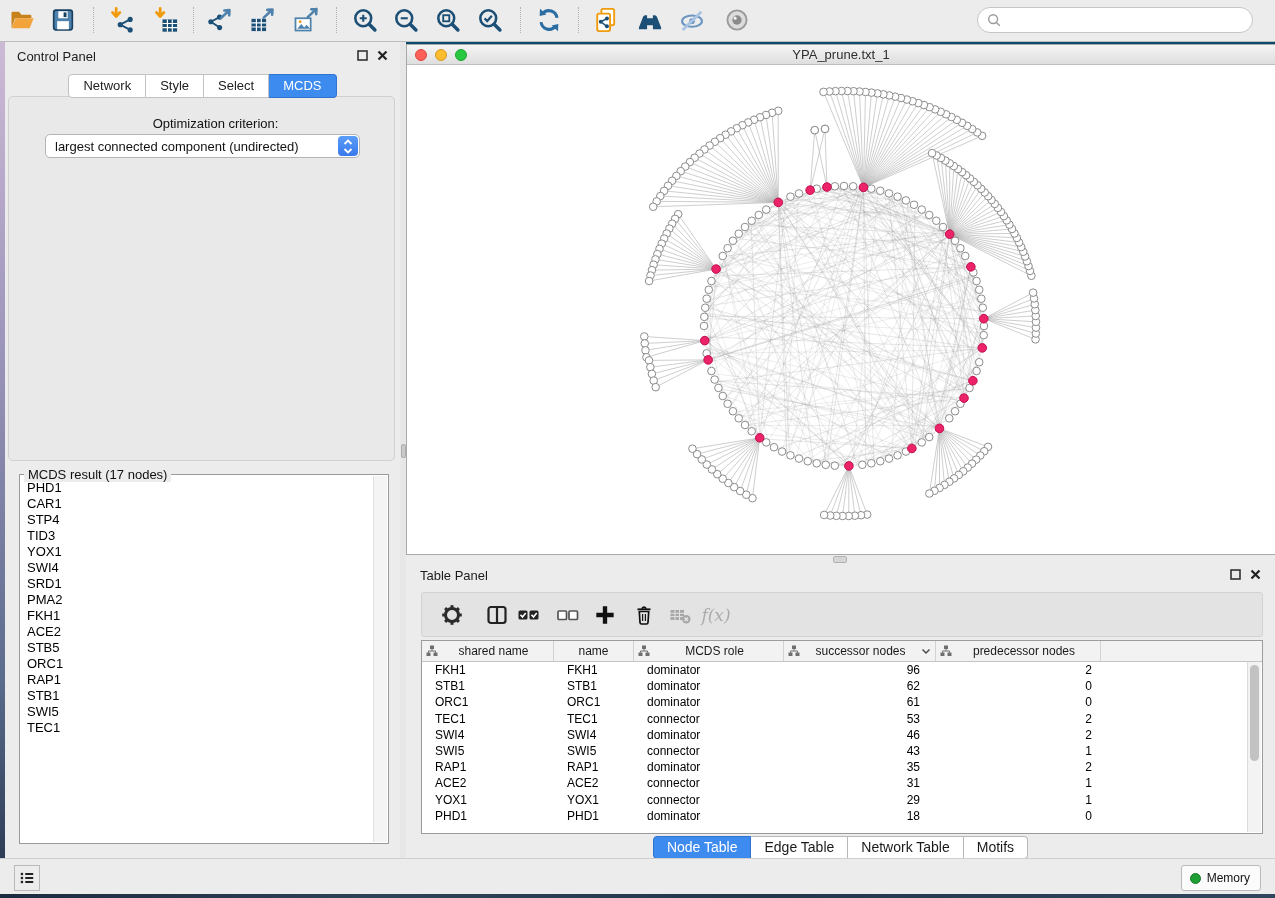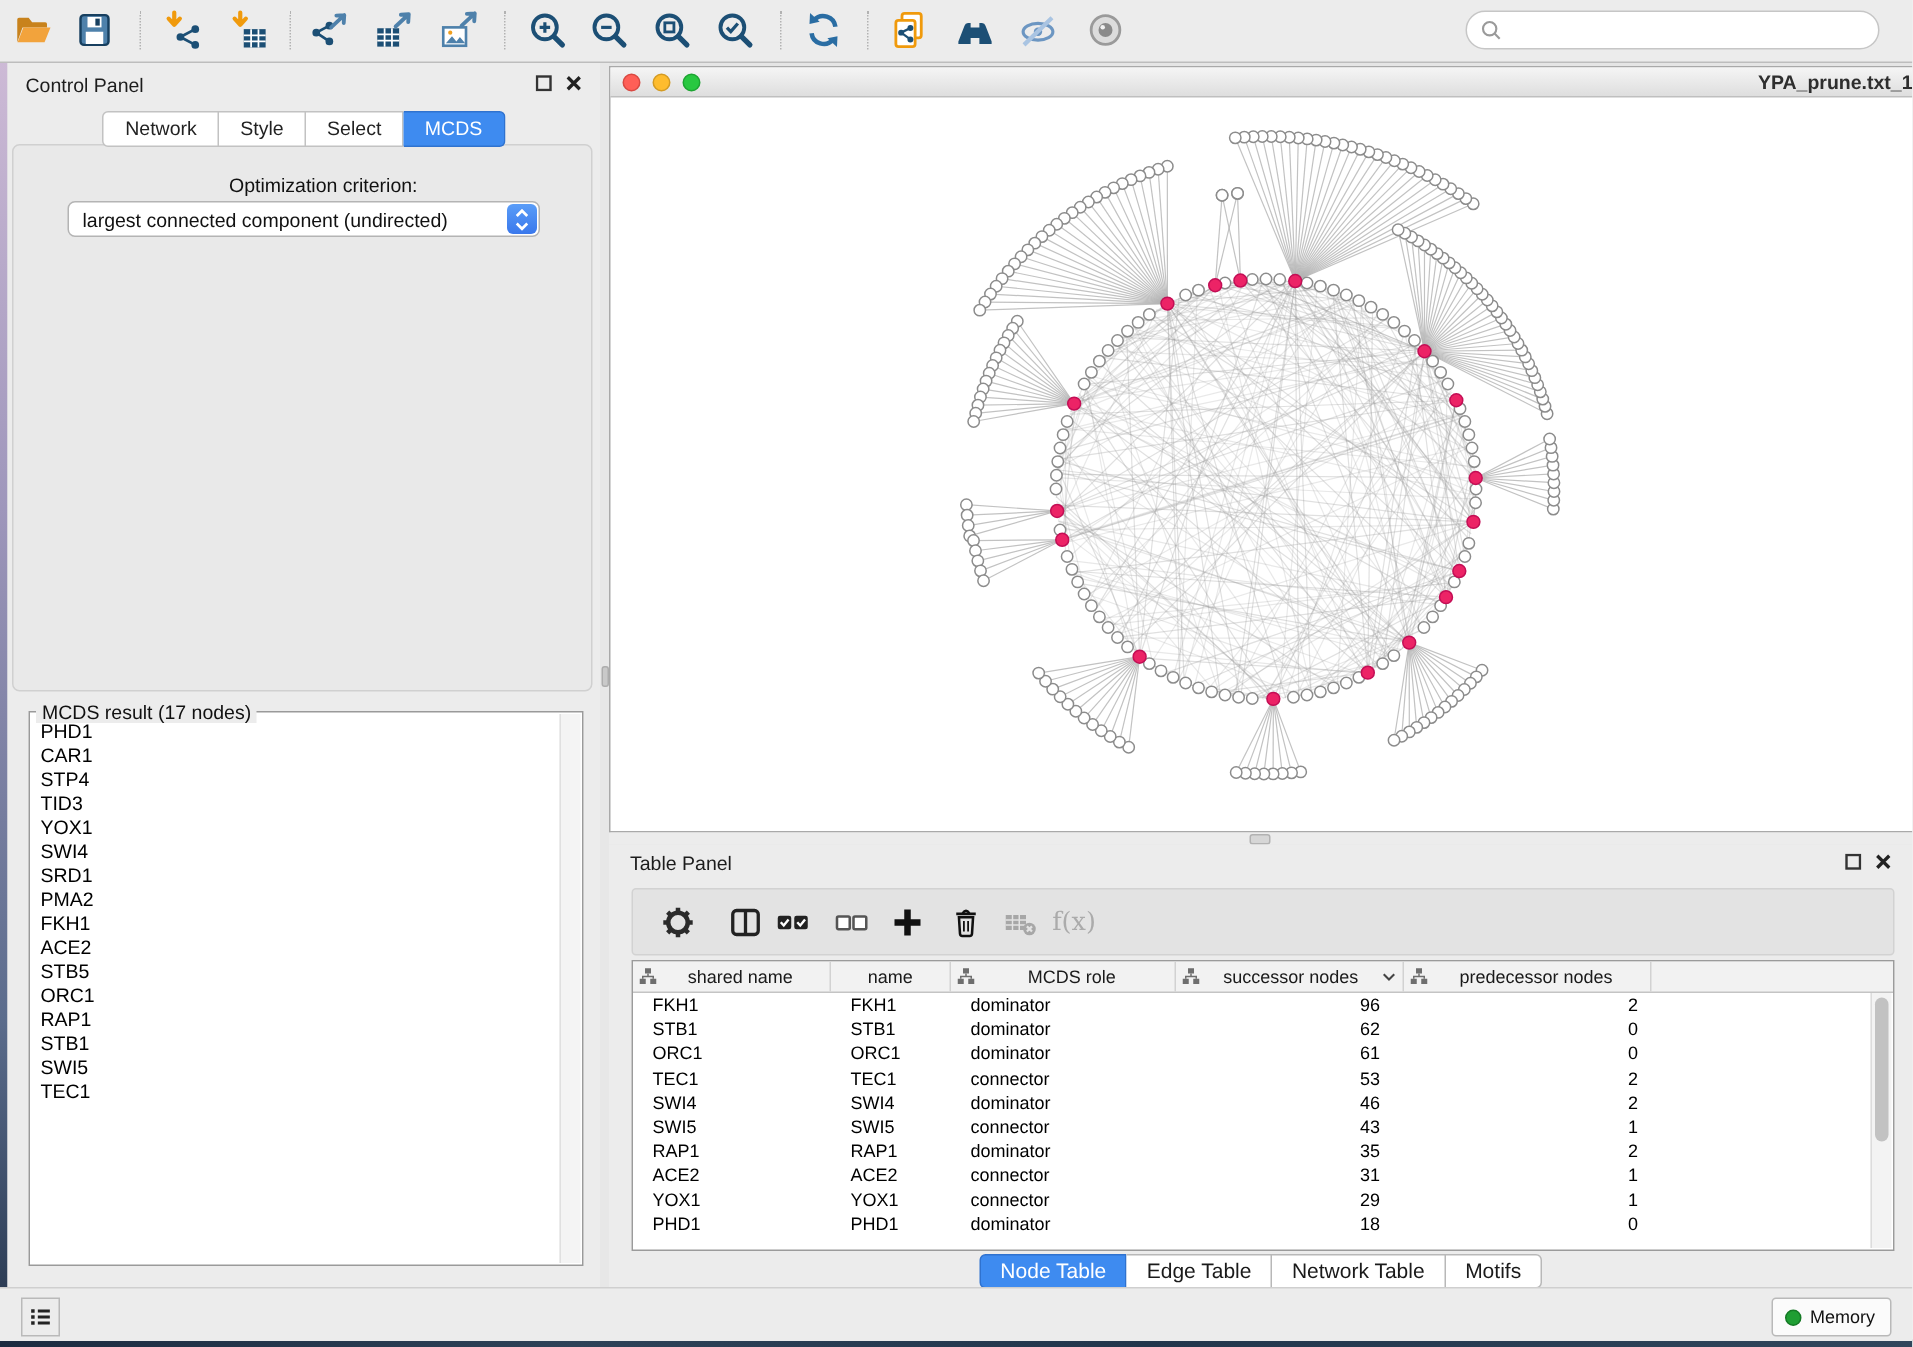--- a/index.html
+++ b/index.html
@@ -1,17 +1,17 @@
 <!DOCTYPE html>
 <html><head>
 <meta charset="utf-8">
 <style>
   html,body{margin:0;padding:0;}
   body{width:1275px;height:898px;font-family:"Liberation Sans",sans-serif;-webkit-font-smoothing:antialiased;}
-  .screen{position:relative;width:1275px;height:898px;background:#e5e5e5;overflow:hidden;}
+  .screen{position:relative;width:1275px;height:898px;background:#0c4a6e;overflow:hidden;}
 
   
   .toolbar{position:absolute;left:0;top:0;width:1275px;height:41px;background:#ececec;border-bottom:1px solid #bdbdbd;z-index:5;}
   .ticon{position:absolute;top:5px;width:30px;height:30px;display:flex;align-items:center;justify-content:center;}
   .tsep{position:absolute;top:7px;height:26px;border-left:1px dotted #b2b2b2;}
   .searchbox{position:absolute;left:977px;top:7px;width:276px;height:26px;background:#fff;border:1px solid #c6c6c6;border-radius:13px;display:flex;align-items:center;padding-left:8px;box-sizing:border-box;}
   .searchbox input{border:none;outline:none;flex:1;font-size:13px;background:transparent;margin-left:4px;font-family:"Liberation Sans",sans-serif;}
 
   
   .wall-left{position:absolute;left:0;top:41px;width:5px;height:852px;background:linear-gradient(#cdbad6,#9e96bb 35%,#5b6c8c 75%,#24344b);}
@@ -43,21 +43,21 @@
   
   .v-splitter{position:absolute;left:400px;top:41px;width:6px;height:817px;background:#e7e7e7;}
   .v-handle{position:absolute;left:0.5px;top:403px;width:5px;height:14px;background:#c9c9c9;border:1px solid #adadad;border-radius:2px;box-sizing:border-box;}
   .h-splitter{position:absolute;left:406px;top:555px;width:869px;height:8px;background:#ececec;}
   .h-handle{position:absolute;left:427px;top:0.5px;width:14px;height:7px;background:#d6d6d6;border:1px solid #b2b2b2;border-radius:2px;box-sizing:border-box;}
 
   
   .net-window{position:absolute;left:406px;top:44px;width:869px;height:511px;border:1px solid #a9a9a9;border-right:none;box-sizing:border-box;background:#fff;}
   .net-titlebar{position:absolute;left:0;top:0;right:0;height:19px;background:linear-gradient(#f5f5f5,#dedede);border-bottom:1px solid #bfbfbf;}
   .traffic{position:absolute;top:3.5px;width:12px;height:12px;border-radius:50%;box-sizing:border-box;}
-  .net-title{position:absolute;left:0;right:0;top:2px;text-align:right;font-size:13px;font-weight:bold;color:#2e2e2e;}
+  .net-title{position:absolute;left:0;right:0;top:2px;text-align:center;font-size:13px;font-weight:normal;color:#2e2e2e;}
   .net-canvas{position:absolute;left:0;top:19px;}
 
   
   .table-panel{position:absolute;left:406px;top:563px;width:869px;height:295px;background:#ececec;}
   .tp-title{position:absolute;left:14px;top:5px;font-size:13px;color:#1c1c1c;}
   .tp-toolbar{position:absolute;left:15px;top:29px;width:842px;height:45px;background:#e3e3e3;border:1px solid #d2d2d2;border-radius:3px;box-sizing:border-box;}
   .tp-icon{position:absolute;top:9px;width:26px;height:26px;display:flex;align-items:center;justify-content:center;}
   .tbl{position:absolute;left:15px;top:77px;width:842px;height:194px;background:#fff;border:1px solid #9b9b9b;box-sizing:border-box;overflow:hidden;}
   .tbl-header{display:flex;height:20px;background:#f2f2f2;border-bottom:1px solid #c4c4c4;}
   .th{display:flex;align-items:center;border-right:1px solid #d2d2d2;box-sizing:border-box;font-size:12px;color:#1a1a1a;padding:0 4px;}
@@ -1043,21 +1043,21 @@
       </div>
       <div class="tp-icon" style="left:245px">
         <svg width="24" height="24" viewBox="0 0 24 24">
           <rect x="2.5" y="7" width="13.5" height="10" fill="#a7a7a7"></rect>
           <path d="M2.5,10.3 h13.5 M2.5,13.6 h13.5 M7,7 v10 M11.5,7 v10" stroke="#e3e3e3" stroke-width="1"></path>
           <circle cx="18.3" cy="16.3" r="4.2" fill="#a7a7a7"></circle>
           <path d="M16.6,14.6 l3.4,3.4 M20,14.6 l-3.4,3.4" stroke="#e3e3e3" stroke-width="1.5"></path>
         </svg>
       </div>
       <div class="tp-icon" style="left:281px">
-        <span style="font-family:'DejaVu Serif','Liberation Serif',serif;font-size:17px;color:#ababab">f(x)</span>
+        <span style="font-family:'DejaVu Serif','Liberation Serif',serif;font-style:italic;font-size:17px;color:#ababab">f(x)</span>
       </div>
     </div>
 
     <div class="tbl">
       <div class="tbl-header">
         <div class="th" style="width:132px">
           <svg width="12" height="12" viewBox="0 0 12 12">
               <rect x="4" y="0.5" width="4" height="3.5" fill="#6e6e6e"></rect>
               <rect x="0.5" y="7.5" width="4" height="3.5" fill="#6e6e6e"></rect>
               <rect x="7.5" y="7.5" width="4" height="3.5" fill="#6e6e6e"></rect>

